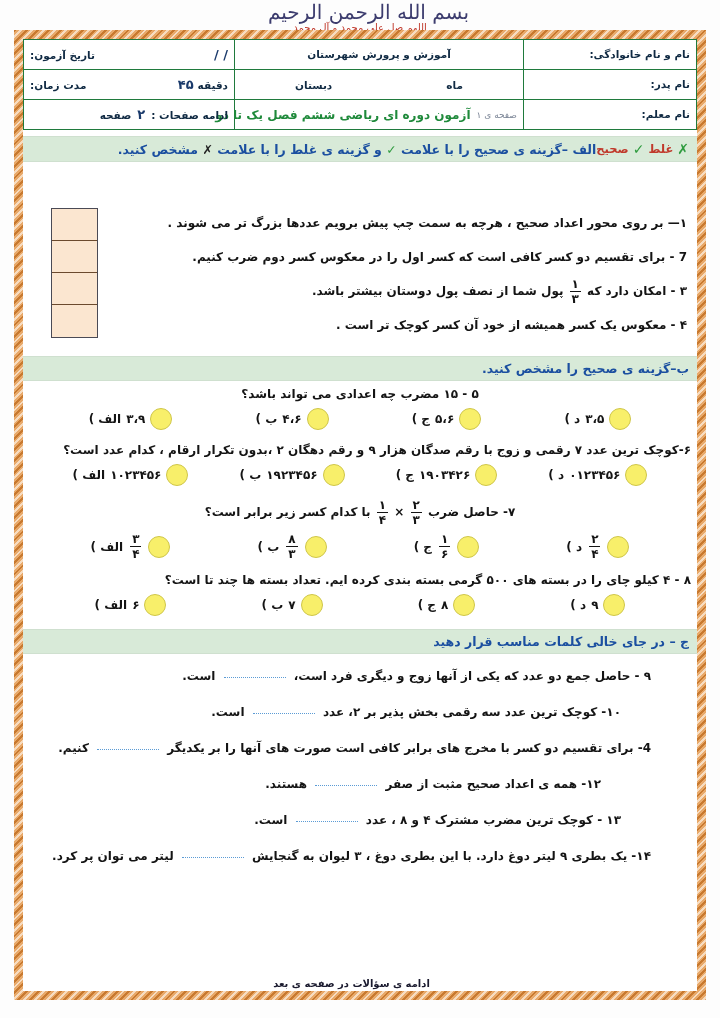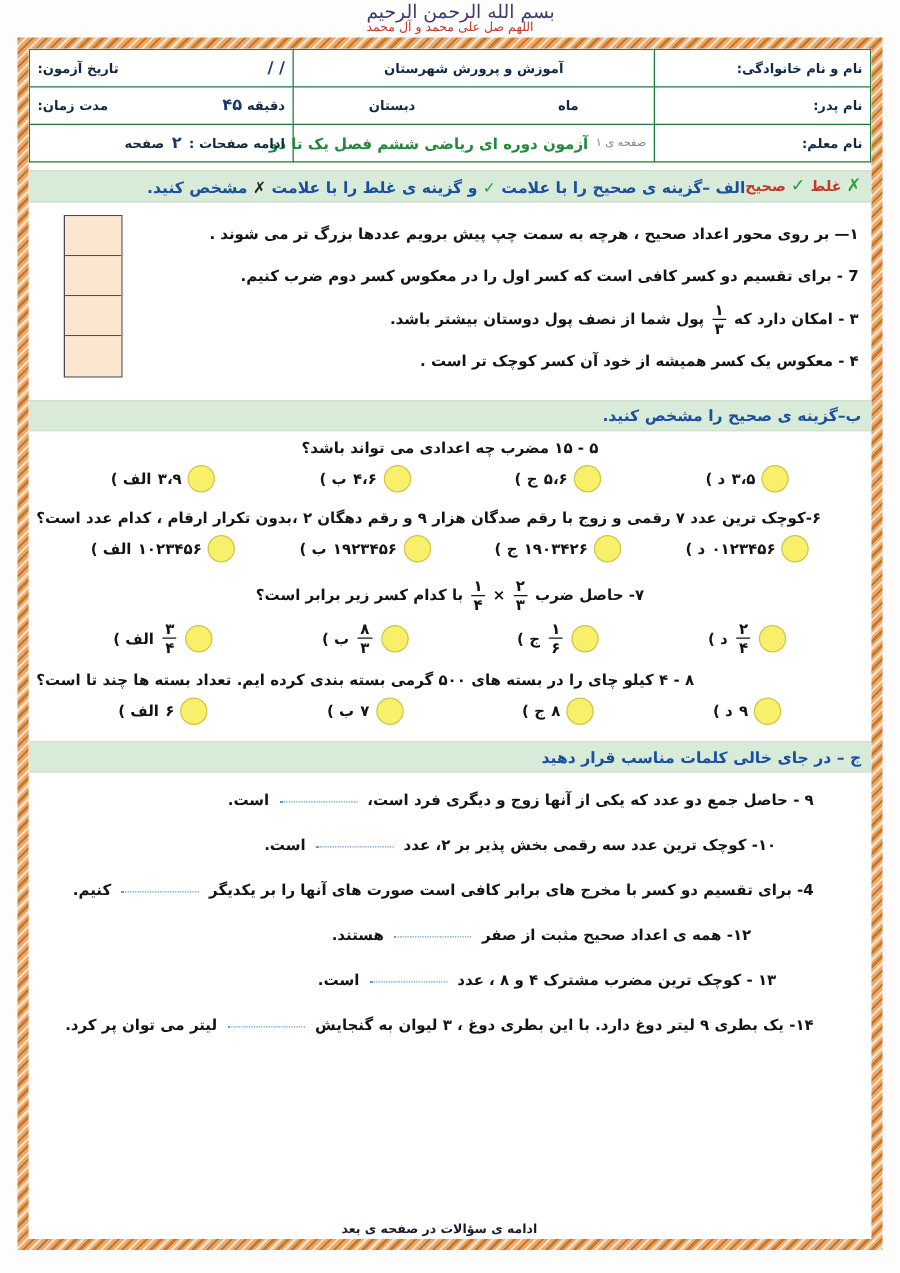--- a/index.html
+++ b/index.html
@@ -47,21 +47,21 @@
   
   .bism{
     position:absolute;
     top:2px;left:0;right:0;
     text-align:center;
     line-height:1;
   }
   .bism .b1{
     display:block;
     font-family:"DejaVu Serif","Liberation Serif",serif;
-    font-size:15px;
+    font-size:20px;
     color:#3c3c6e;
     letter-spacing:.5px;
     margin-left:17px;
   }
   .bism .b2{
     display:block;
     font-size:10px;
     color:#c0392b;
     margin-top:1px;
   }
@@ -126,20 +126,21 @@
   .legend .bad{color:#c0392b;font-weight:bold;}
   .legend .cross{color:#2e9b3e;font-size:14px;font-weight:bold;}
   .secbar .ttl{flex:1;text-align:right;}
   .secbar .ttl .mark-tick{color:#2e9b3e;font-weight:bold;}
   .secbar .ttl .mark-cross{color:#222;font-weight:bold;}
   
   .tf-wrap{
     position:relative;
     padding:8px 6px 4px 22px;
     min-height:140px;
+    margin-top:36px;
   }
   .tf-boxes{
     position:absolute;
     left:28px;top:10px;
     width:45px;
     border:1.5px solid #4a4a55;
   }
   .tf-boxes .cell{
     height:32px;
     background:#fbe6d0;
@@ -160,21 +161,21 @@
     text-align:right;
     padding-left:90px;
     white-space:nowrap;
     overflow:hidden;
   }
   
   .q{
     font-size:12px;
     font-weight:bold;
     color:#141414;
-    text-align:left;
+    text-align:right;
     padding:6px 6px 2px 6px;
     white-space:nowrap;
   }
   .q.center{text-align:center;}
   .opts{
     display:flex;
     flex-direction:row;
     justify-content:space-around;
     align-items:center;
     padding:5px 24px 7px 24px;

